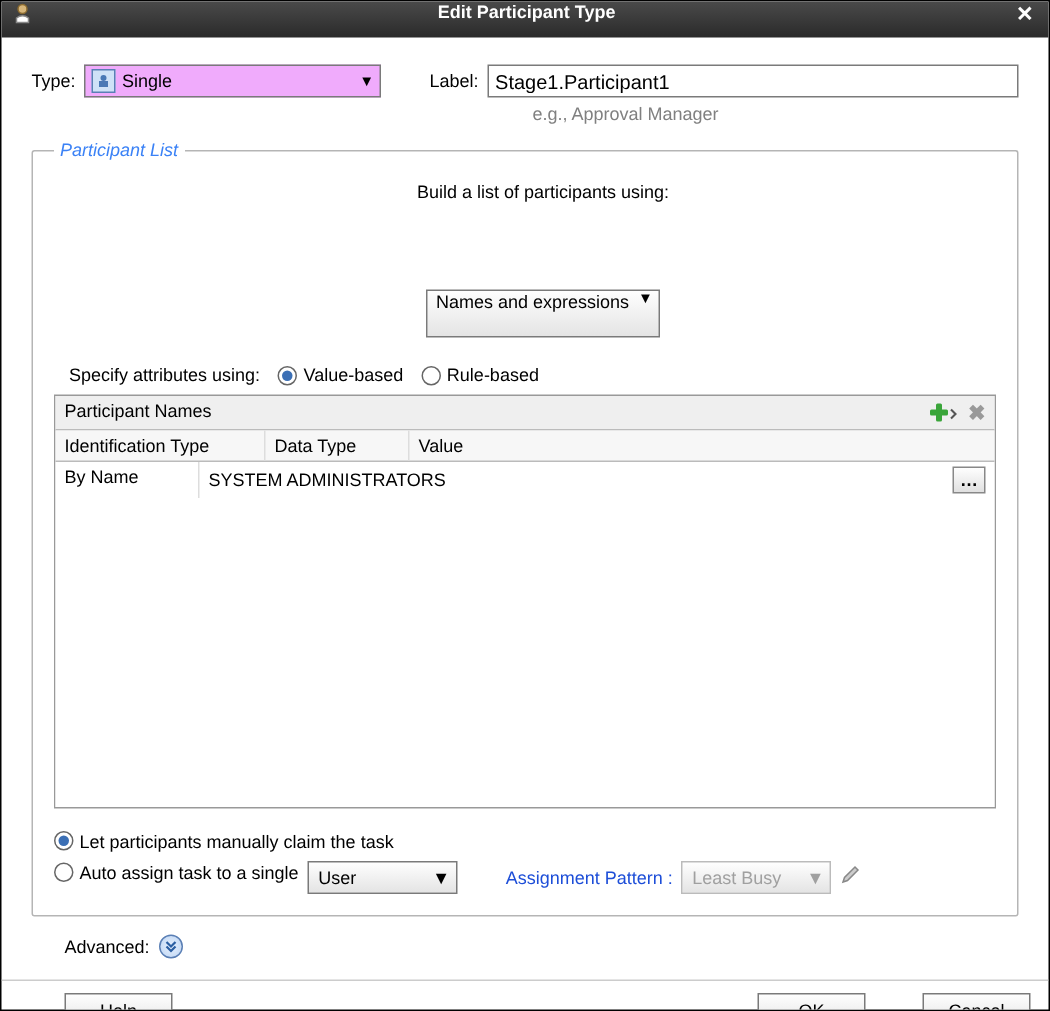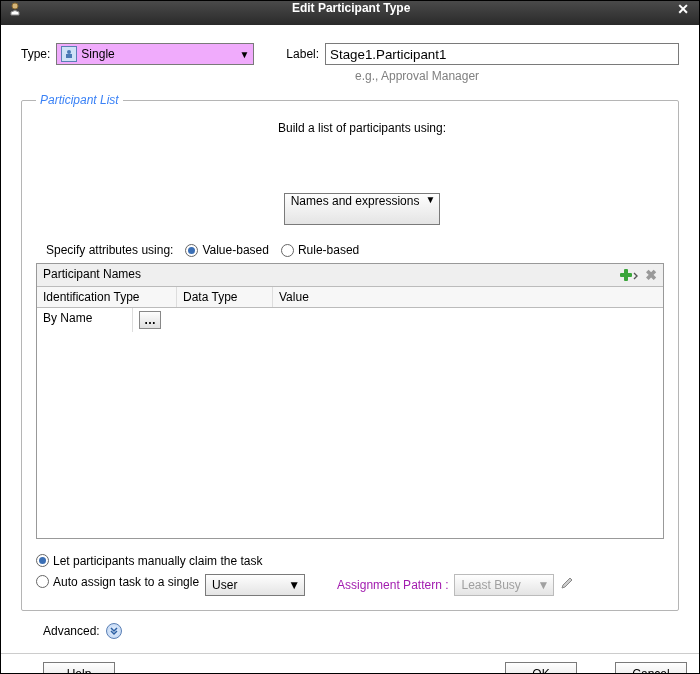--- a/index.html
+++ b/index.html
@@ -140,21 +140,21 @@
   .cell.c3 { flex:1; display:flex; align-items:center; justify-content:space-between; border-right:none;}
   .ellipsis-btn {
     border:1px solid #888; background:linear-gradient(to bottom,#fefefe,#e0e0e0);
     width:22px; height:18px; display:flex; align-items:center; justify-content:center;
     font-weight:bold; cursor:pointer;
   }
   .table-body { height: 230px; background:#fff; }
   .claim-section { margin-top: 14px; }
   .claim-section .radio { margin-bottom: 6px; }
   .auto-row { display:flex; align-items:center; gap:6px; }
-  .disabled-text { color:#a21caf; }
+  .disabled-text { color:#1d4ed8; }
   .pencil-icon { color:#888; cursor:pointer; }
   .select-small {
     display:inline-flex; align-items:center; justify-content:space-between;
     border:1px solid #7a7a7a; background:linear-gradient(to bottom,#fefefe,#e4e4e4);
     height:22px; padding:0 4px 0 6px; gap:6px; min-width:100px;
   }
   .select-small.disabled { color:#a0a0a0; border-color:#bbb; }
   .advanced-row {
     display:flex; align-items:center; gap:6px; margin: 6px 0 6px 22px;
   }
@@ -256,20 +256,21 @@
         <div class="cell c1">Identification Type</div>
         <div class="cell c2">Data Type</div>
         <div class="cell c3">
             <span>Value</span>
           </div>
       </div>
       <div class="table-body">
         <div class="table-row">
           <div class="cell c2">By Name</div>
           <div class="cell c3">
+            <span>SYSTEM ADMINISTRATORS</span>
             <span class="ellipsis-btn">…</span>
           </div>
         </div>
       </div>
     </div>
 
     <div class="claim-section">
       <div class="radio">
         <span class="radio-circle checked"></span>
         <span>Let participants manually claim the task</span>

